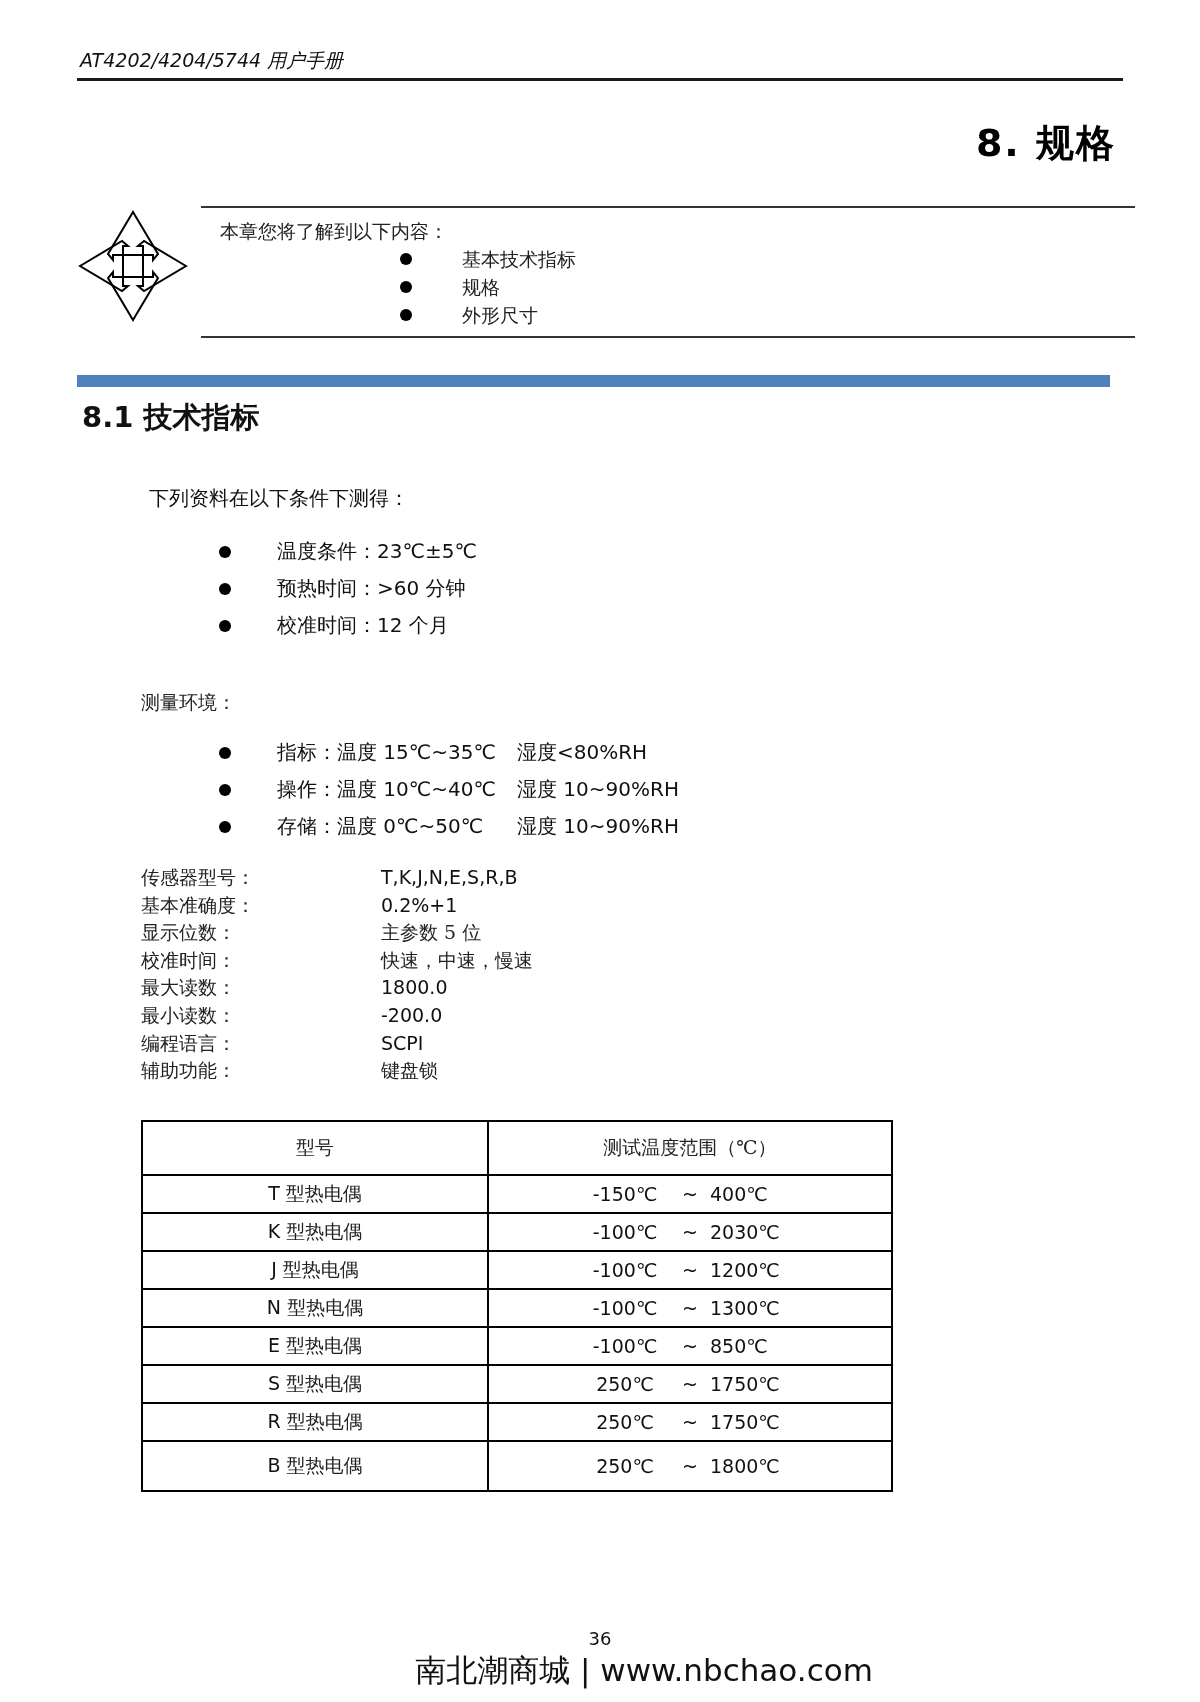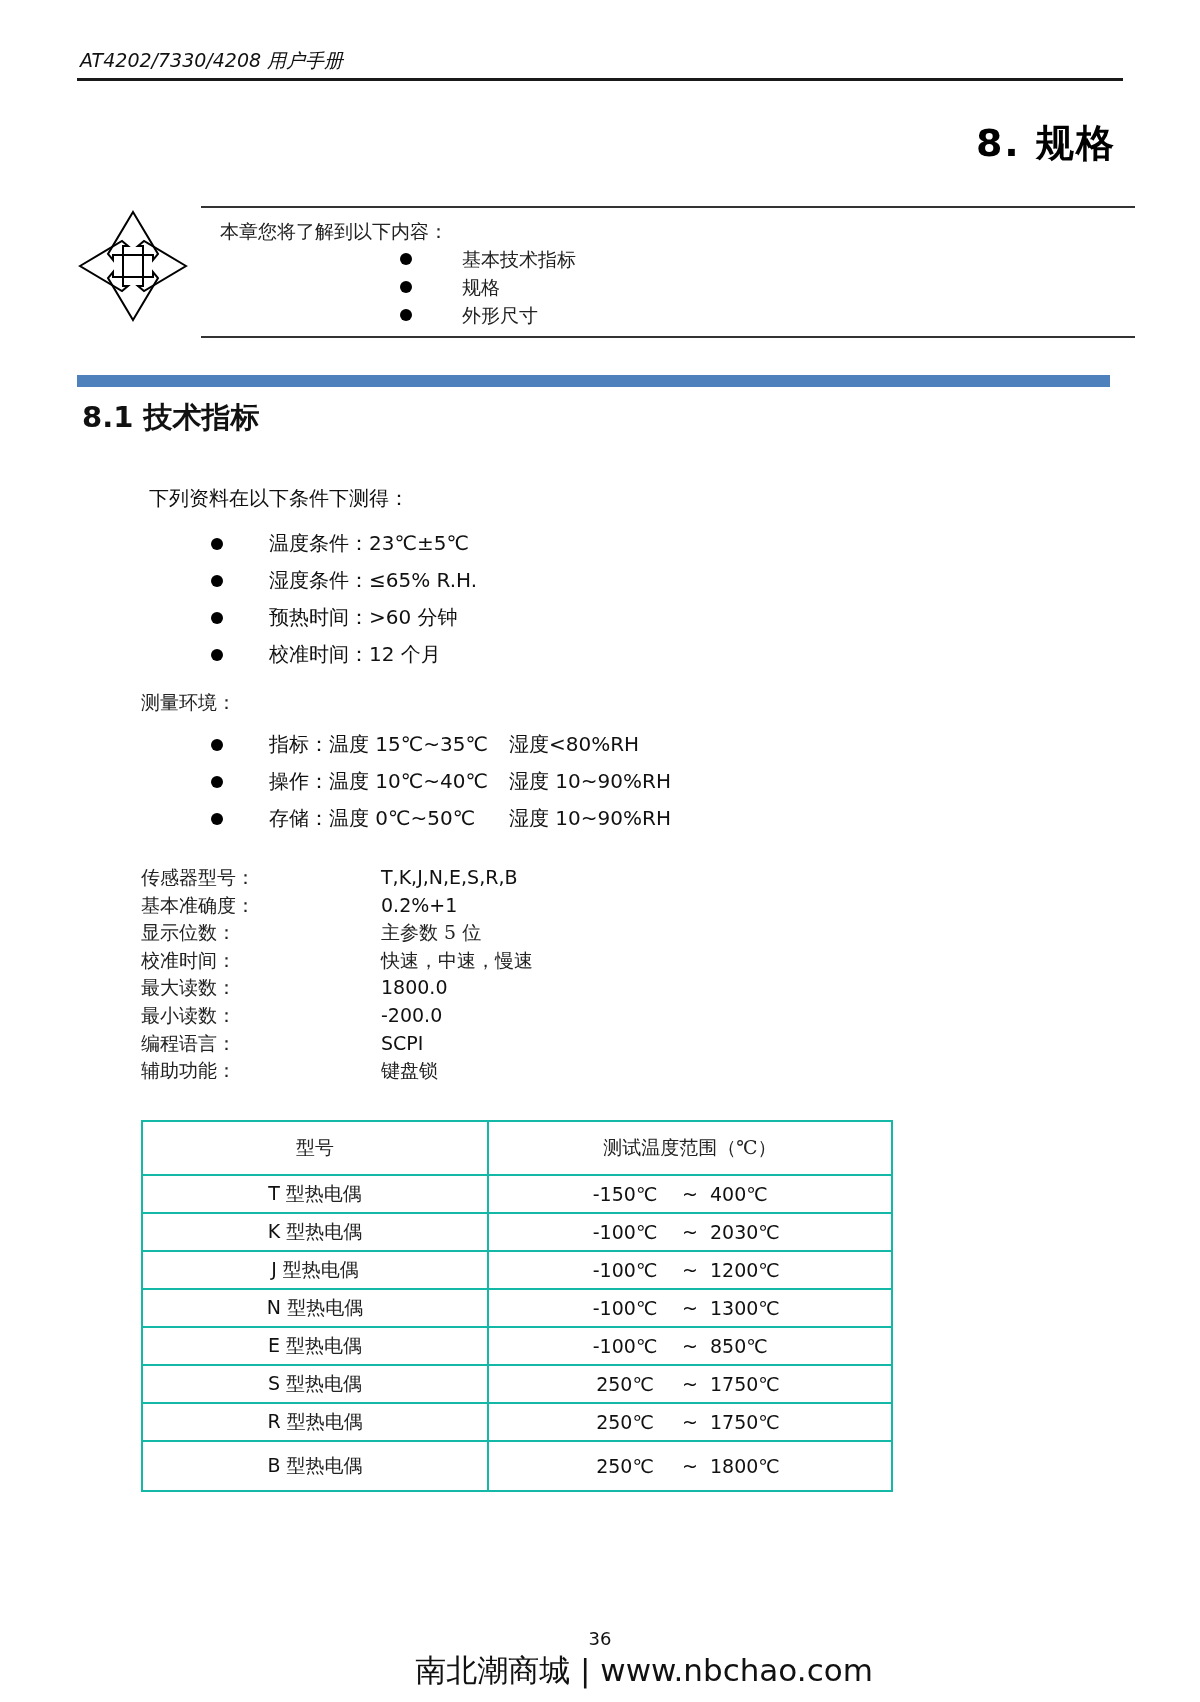--- a/index.html
+++ b/index.html
@@ -29,21 +29,21 @@
     height: 28px; line-height: 28px; font-family: "DejaVu Serif", "Liberation Serif", serif;
     font-size: 19px; color: #222; white-space: nowrap; display: flex; align-items: center;
   }
   .dot { display: inline-block; width: 12px; height: 12px; border-radius: 50%; background: #000; }
   .intro-list .dot { margin-right: 50px; }
   .blue-bar { left: 77px; top: 375px; width: 1033px; height: 12px; background: #4f81bd; }
   .section-title {
     left: 82px; top: 398px; font-size: 29px; font-weight: bold; color: #111; white-space: nowrap;
   }
   .conditions-lead { left: 149px; top: 485px; font-size: 20px; color: #111; white-space: nowrap; }
-  .bullet-list { margin: 8px; padding: 0; list-style: none; }
+  .bullet-list { margin: 16px; padding: 0; list-style: none; }
   .bullet-list li {
     height: 37px; line-height: 37px; font-size: 20px; color: #111; white-space: nowrap;
     display: flex; align-items: center;
   }
   .bullet-list .dot { margin-right: 46px; margin-left: 0; }
   .cond-list { left: 203px; top: 517px; }
   .env-lead {
     left: 141px; top: 690px; font-family: "DejaVu Serif", "Liberation Serif", serif;
     font-size: 19px; color: #222; white-space: nowrap;
   }
@@ -53,41 +53,41 @@
   .spec-list li { height: 27.6px; line-height: 27.6px; display: flex; white-space: nowrap; }
   .spec-label {
     width: 240px; font-family: "DejaVu Serif", "Liberation Serif", serif; font-size: 19px; color: #222;
   }
   .spec-value { font-size: 19px; color: #111; }
   .spec-value.serif { font-family: "DejaVu Serif", "Liberation Serif", serif; color: #222; }
   table.range-table {
     left: 141px; top: 1120px; border-collapse: collapse; width: 752px;
   }
   table.range-table th, table.range-table td {
-    border: 2px solid #14b8a6; text-align: center; font-size: 19px; color: #111; padding: 0;
+    border: 2px solid #000000; text-align: center; font-size: 19px; color: #111; padding: 0;
   }
   table.range-table th {
     height: 52px; font-family: "DejaVu Serif", "Liberation Serif", serif; font-weight: normal; color: #222;
   }
   table.range-table td { height: 36px; }
   table.range-table tr.tall td { height: 48px; }
   .col-model { width: 344px; }
   .model-cell .letter { font-family: "DejaVu Sans", sans-serif; }
   .model-cell .suffix { font-family: "DejaVu Serif", "Liberation Serif", serif; color: #222; }
   .range-cell { display: flex; justify-content: center; align-items: center; }
   .range-cell .lo { display: inline-block; width: 90px; text-align: center; }
   .range-cell .tilde { display: inline-block; width: 40px; text-align: center; }
   .range-cell .hi { display: inline-block; width: 90px; text-align: left; }
   .page-number { left: 0; width: 1200px; top: 1628px; text-align: center; font-size: 18px; color: #111; }
   .watermark { left: 0; width: 1200px; top: 1650px; text-align: center; font-size: 31px; color: #111; white-space: nowrap; padding-left: 44px; }
 </style>
 </head>
 <body>
 
-<div class="abs running-header">AT4202/7330/4208  用户手册</div>
+<div class="abs running-header">AT4202/4204/5744  用户手册</div>
 <div class="abs header-rule"></div>
 
 <div class="abs chapter-title">8.  规格</div>
 
 <div class="abs intro-rule-top"></div>
 <svg class="abs compass" viewBox="0 0 110 112">
   <g fill="none" stroke="#000" stroke-width="2" stroke-linejoin="miter">
 
     <path d="M55 2 L80 44 L75 50 L75 45 L35 45 L35 50 L30 44 Z"></path>
 
@@ -119,24 +119,20 @@
 <div class="abs section-title">8.1 技术指标</div>
 
 <div class="abs conditions-lead">下列资料在以下条件下测得：</div>
 <ul class="abs bullet-list cond-list">
   <li>
       <span class="dot"></span>
       <span>温度条件：23℃±5℃</span>
     </li>
   <li>
       <span class="dot"></span>
-      <span>湿度条件：≤65% R.H.</span>
-    </li>
-  <li>
-      <span class="dot"></span>
       <span>预热时间：&gt;60 分钟</span>
     </li>
   <li>
       <span class="dot"></span>
       <span>校准时间：12 个月</span>
     </li>
 </ul>
 
 <div class="abs env-lead">测量环境：</div>
 <ul class="abs bullet-list env-list">

